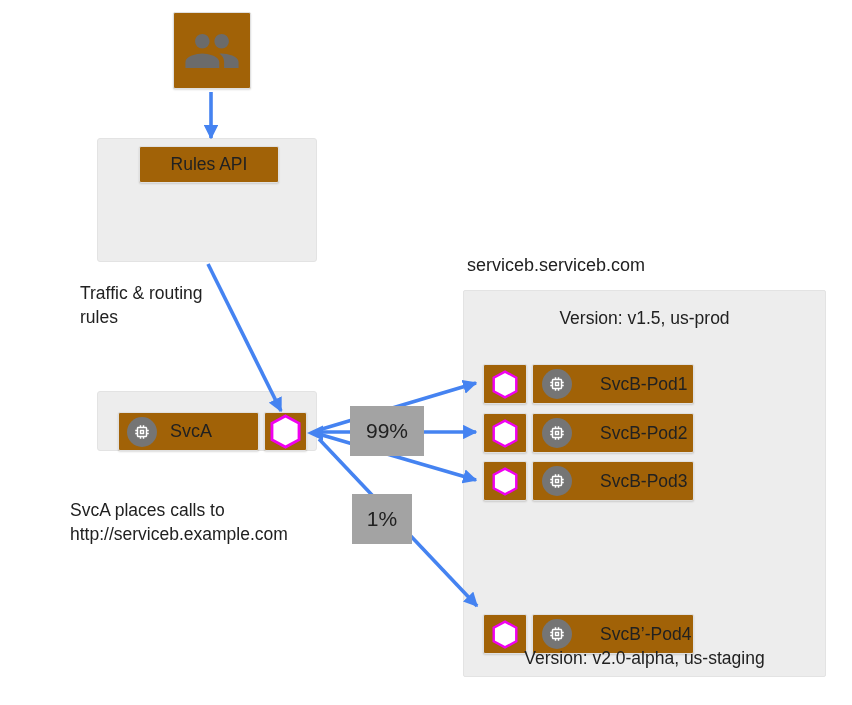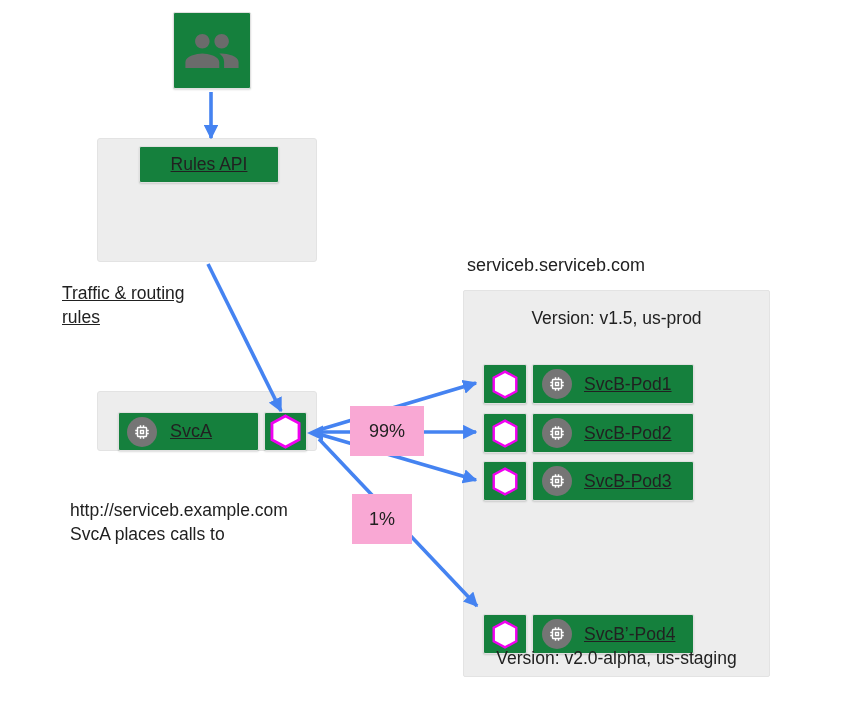--- a/index.html
+++ b/index.html
@@ -9,62 +9,62 @@
     --icongray:#6B6B6B;
     --boxgray:#EDEDED;
     --ink:#212121;
   }
   html,body{margin:0;padding:0;background:#fff;}
   .canvas{
     position:relative;width:852px;height:705px;background:#fff;overflow:hidden;
     font-family:"Liberation Sans",sans-serif;color:var(--ink);
   }
   .graybox{position:absolute;background:var(--boxgray);border:1px solid #E3E3E3;border-radius:3px;box-sizing:border-box;}
-  .whitebox{position:absolute;background:#15803d;border:1px solid #E0E0E0;border-radius:2px;box-sizing:border-box;
-    box-shadow:0 1px 2px rgba(0,0,0,.14);text-decoration:underline;}
+  .whitebox{position:absolute;background:#a16207;border:1px solid #E0E0E0;border-radius:2px;box-sizing:border-box;
+    box-shadow:0 1px 2px rgba(0,0,0,.14);}
   
   .users-box{left:173px;top:12px;width:78px;height:77px;display:flex;align-items:center;justify-content:center;}
   .people{width:58px;height:58px;fill:var(--icongray);}
   
   .pilot-box{left:97px;top:138px;width:220px;height:124px;}
   .rules-api{left:41px;top:7px;width:140px;height:37px;display:flex;align-items:center;justify-content:center;
     font-size:17.5px;}
   .pilot-label{position:absolute;left:0;right:0;bottom:12px;text-align:center;font-size:17.5px;}
   
   .note{position:absolute;font-size:17.5px;line-height:23.5px;}
-  .traffic-note{left:62px;top:282px;text-decoration:underline;}
+  .traffic-note{left:80px;top:282px;}
   .calls-note{left:70px;top:499px;}
   
   .svca-box{left:97px;top:391px;width:220px;height:60px;}
   .svca-main{left:20px;top:20px;width:141px;height:39px;display:flex;align-items:center;padding-left:8px;gap:13px;}
   .svc-label{font-size:18px;}
   .proxy-box{left:166px;top:20px;width:43px;height:39px;display:flex;align-items:center;justify-content:center;}
   .chip{width:30px;height:30px;flex:0 0 auto;}
   .chip-bg{fill:var(--chipgray);}
   .chip-fg{fill:#fff;}
   .hex{fill:#fff;stroke:var(--magenta);stroke-width:3;}
   .hex-lg{width:31px;height:35px;}
   .hex-sm{width:26px;height:29px;}
   
   .sb-title{position:absolute;left:467px;top:255px;font-size:18px;}
-  .sb-box{left:463px;top:290px;width:307px;height:387px;border-radius:2px;}
+  .sb-box{left:463px;top:290px;width:363px;height:387px;border-radius:2px;}
   .sb-version{position:absolute;left:0;right:0;text-align:center;font-size:17.5px;}
   .sb-prod{top:17px;}
   .sb-staging{top:357px;}
   .pod-row{position:absolute;left:0;width:100%;height:40px;}
   .pod-hex{left:19px;top:0;width:44px;height:40px;display:flex;align-items:center;justify-content:center;}
-  .pod-main{left:68px;top:0;width:162px;height:40px;display:flex;align-items:center;padding-left:9px;gap:12px;}
+  .pod-main{left:68px;top:0;width:162px;height:40px;display:flex;align-items:center;padding-left:9px;gap:28px;}
   .pod-label{font-size:17.5px;}
   
   .overlay{position:absolute;left:0;top:0;pointer-events:none;z-index:5;}
   .arrow{stroke:var(--arrow);stroke-width:3.6;fill:none;}
   .ahfill{fill:var(--arrow);}
   
-  .weight{position:absolute;background:#f9a8d4;display:flex;align-items:center;justify-content:center;
-    font-size:18px;z-index:6;}
+  .weight{position:absolute;background:#a3a3a3;display:flex;align-items:center;justify-content:center;
+    font-size:21px;z-index:6;}
   .w99{left:350px;top:406px;width:74px;height:50px;}
   .w1{left:352px;top:494px;width:60px;height:50px;}
 </style>
 </head>
 <body>
 
 <div class="canvas">
 
   <div class="whitebox users-box">
     <svg class="people" viewBox="0 0 24 24">
@@ -92,22 +92,22 @@
       <span class="svc-label">SvcA</span>
     </div>
     <div class="whitebox proxy-box">
       <svg class="hex hex-lg" viewBox="0 0 32 36">
         <polygon points="16,2 30,9.5 30,26.5 16,34 2,26.5 2,9.5"></polygon>
       </svg>
     </div>
   </div>
 
   <div class="note calls-note">
+    <div>SvcA places calls to</div>
     <div>http://serviceb.example.com</div>
-    <div>SvcA places calls to</div>
   </div>
 
   <div class="sb-title">serviceb.serviceb.com</div>
   <div class="graybox sb-box">
     <div class="sb-version sb-prod">Version: v1.5, us-prod</div>
 
     <div class="pod-row" style="top:73px">
       <div class="whitebox pod-hex">
         <svg class="hex hex-sm" viewBox="0 0 32 36">
             <polygon points="16,2 30,9.5 30,26.5 16,34 2,26.5 2,9.5"></polygon>

